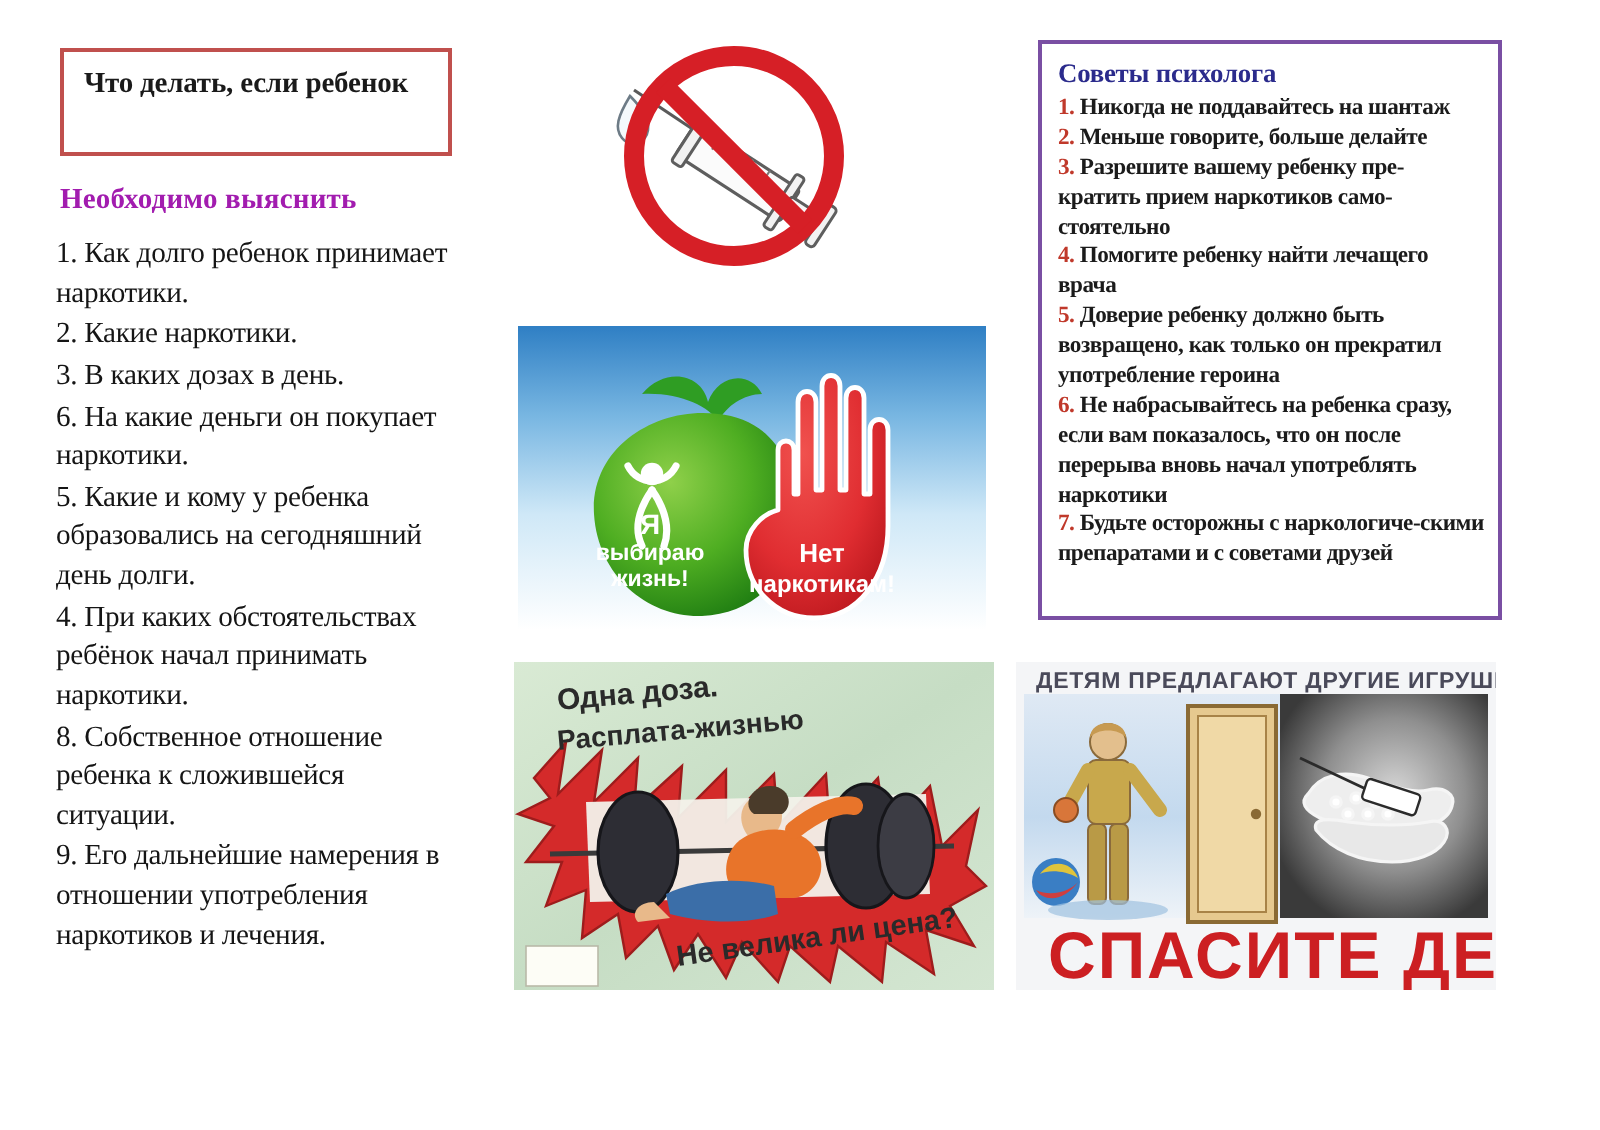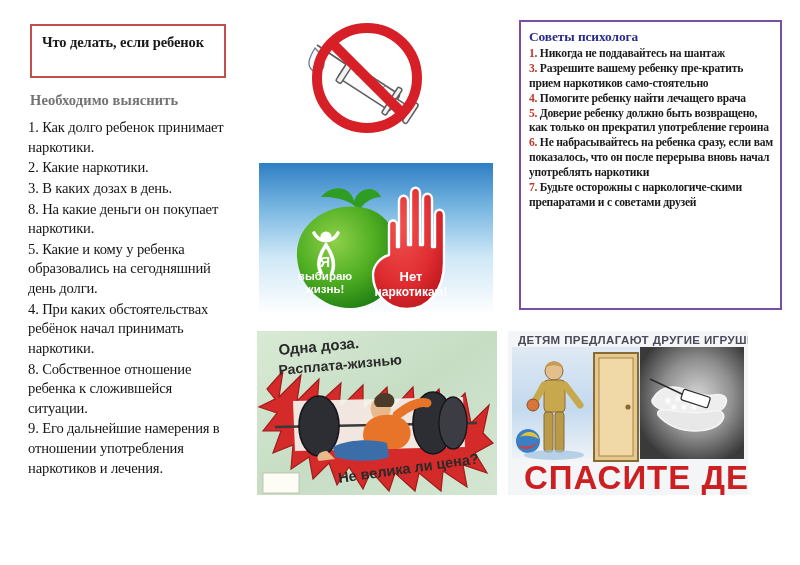--- a/index.html
+++ b/index.html
@@ -40,21 +40,21 @@
     letter-spacing: -0.1px;
   }
 
   .subhead {
     position: absolute;
     left: 30px;
     top: 92px;
     font-family: "Liberation Serif", "DejaVu Serif", serif;
     font-weight: bold;
     font-size: 14.5px;
-    color: #737373;
+    color: #a21caf;
     letter-spacing: 0.1px;
   }
 
   .qlist {
     position: absolute;
     left: 28px;
     top: 118px;
     width: 214px;
   }
   .qlist .q {
@@ -65,21 +65,21 @@
     margin: 0 10px 1px 0;
     letter-spacing: -0.15px;
     text-indent: 0;
   }
 
   
   .advice-box {
     position: absolute;
     left: 519px;
     top: 20px;
-    width: 263px;
+    width: 232px;
     height: 290px;
     box-sizing: border-box;
     border: 2px solid #7a4fa3;
     background: #ffffff;
     padding: 7px 6px 6px 8px;
     overflow: hidden;
   }
   .advice-box .a-title {
     font-family: "Liberation Serif", "DejaVu Serif", serif;
     font-weight: bold;
@@ -153,21 +153,21 @@
   <div class="title-box">
     <div class="ttl">Что делать, если ребенок</div>
   </div>
 
   <div class="subhead">Необходимо выяснить</div>
 
   <div class="qlist">
     <p class="q">1.   Как долго ребенок принимает наркотики.</p>
     <p class="q">2. Какие наркотики.</p>
     <p class="q">3. В каких дозах в день.</p>
-    <p class="q">8. На какие деньги он покупает наркотики.</p>
+    <p class="q">6. На какие деньги он покупает наркотики.</p>
     <p class="q">5. Какие и кому у ребенка образовались на сегодняшний день долги.</p>
     <p class="q">4. При каких обстоятельствах ребёнок начал принимать наркотики.</p>
     <p class="q">8. Собственное отношение ребенка к сложившейся ситуации.</p>
     <p class="q">9. Его дальнейшие намерения в отношении употребления наркотиков и лечения.</p>
   </div>
 
   <div class="nosyringe">
     <svg class="svgfill" viewBox="0 0 140 130" xmlns="http://www.w3.org/2000/svg">
       <g>
 
@@ -238,20 +238,21 @@
                  C128 146 114 130 114 112 C114 102 122 94 130 92 Z" fill="url(#handg)" stroke="#ffffff" stroke-width="2.4" stroke-linejoin="round"></path>
         <text x="152" y="118" font-family="'Liberation Sans',sans-serif" font-size="13" font-weight="bold" fill="#ffffff" text-anchor="middle">Нет</text>
         <text x="152" y="133" font-family="'Liberation Sans',sans-serif" font-size="12" font-weight="bold" fill="#ffffff" text-anchor="middle">наркотикам!</text>
       </g>
     </svg>
   </div>
 
   <div class="advice-box">
     <div class="a-title">Советы психолога</div>
     <p class="a-item"><span class="n">1.</span> <span>Никогда не поддавайтесь на шантаж</span></p>
+    <p class="a-item"><span class="n">2.</span> <span>Меньше говорите, больше делайте</span></p>
     <p class="a-item"><span class="n">3.</span> <span>Разрешите вашему ребенку пре-кратить прием наркотиков само-стоятельно</span></p>
     <p class="a-item"><span class="n">4.</span> <span>    Помогите ребенку найти лечащего врача</span></p>
     <p class="a-item"><span class="n">5.</span> <span>Доверие ребенку должно быть возвращено, как только он прекратил употребление героина</span></p>
     <p class="a-item"><span class="n">6.</span> <span>Не набрасывайтесь на ребенка сразу, если вам показалось, что он после перерыва вновь начал употреблять наркотики</span></p>
     <p class="a-item"><span class="n">7.</span> <span>Будьте осторожны с наркологиче-скими препаратами и с советами друзей</span></p>
   </div>
 
   <div class="poster-left">
     <svg class="svgfill" viewBox="0 0 240 164" xmlns="http://www.w3.org/2000/svg">
       <defs>

